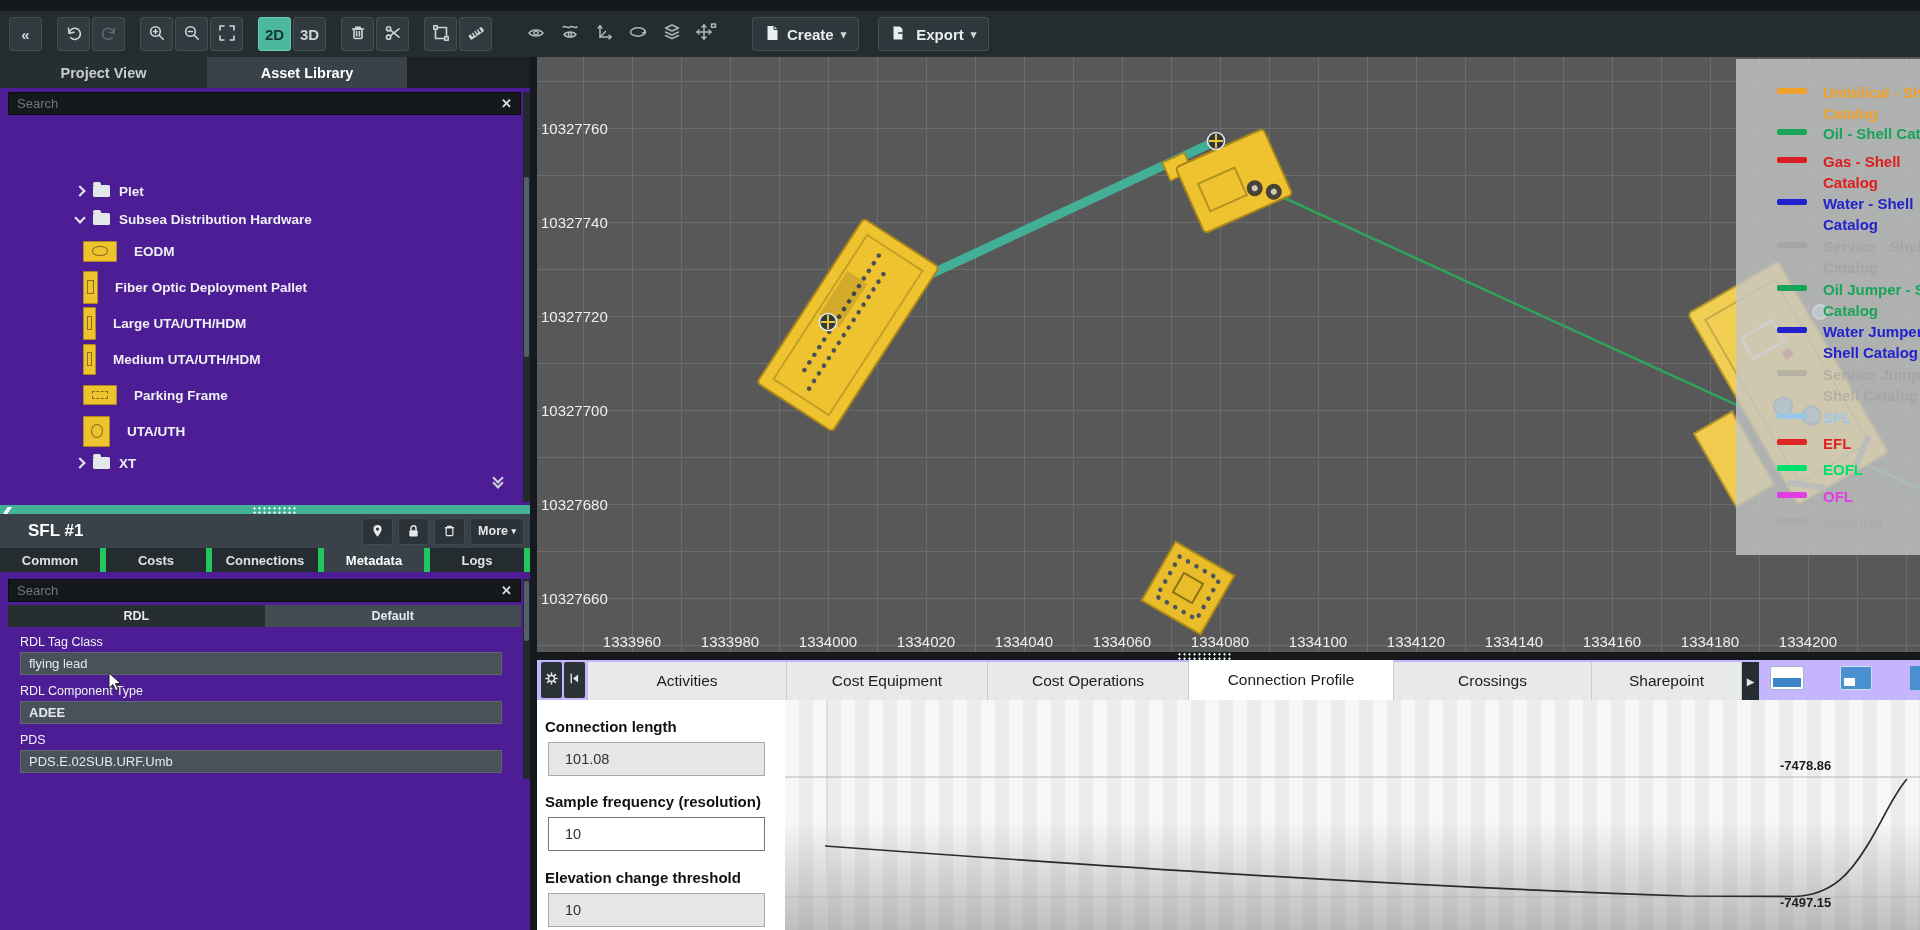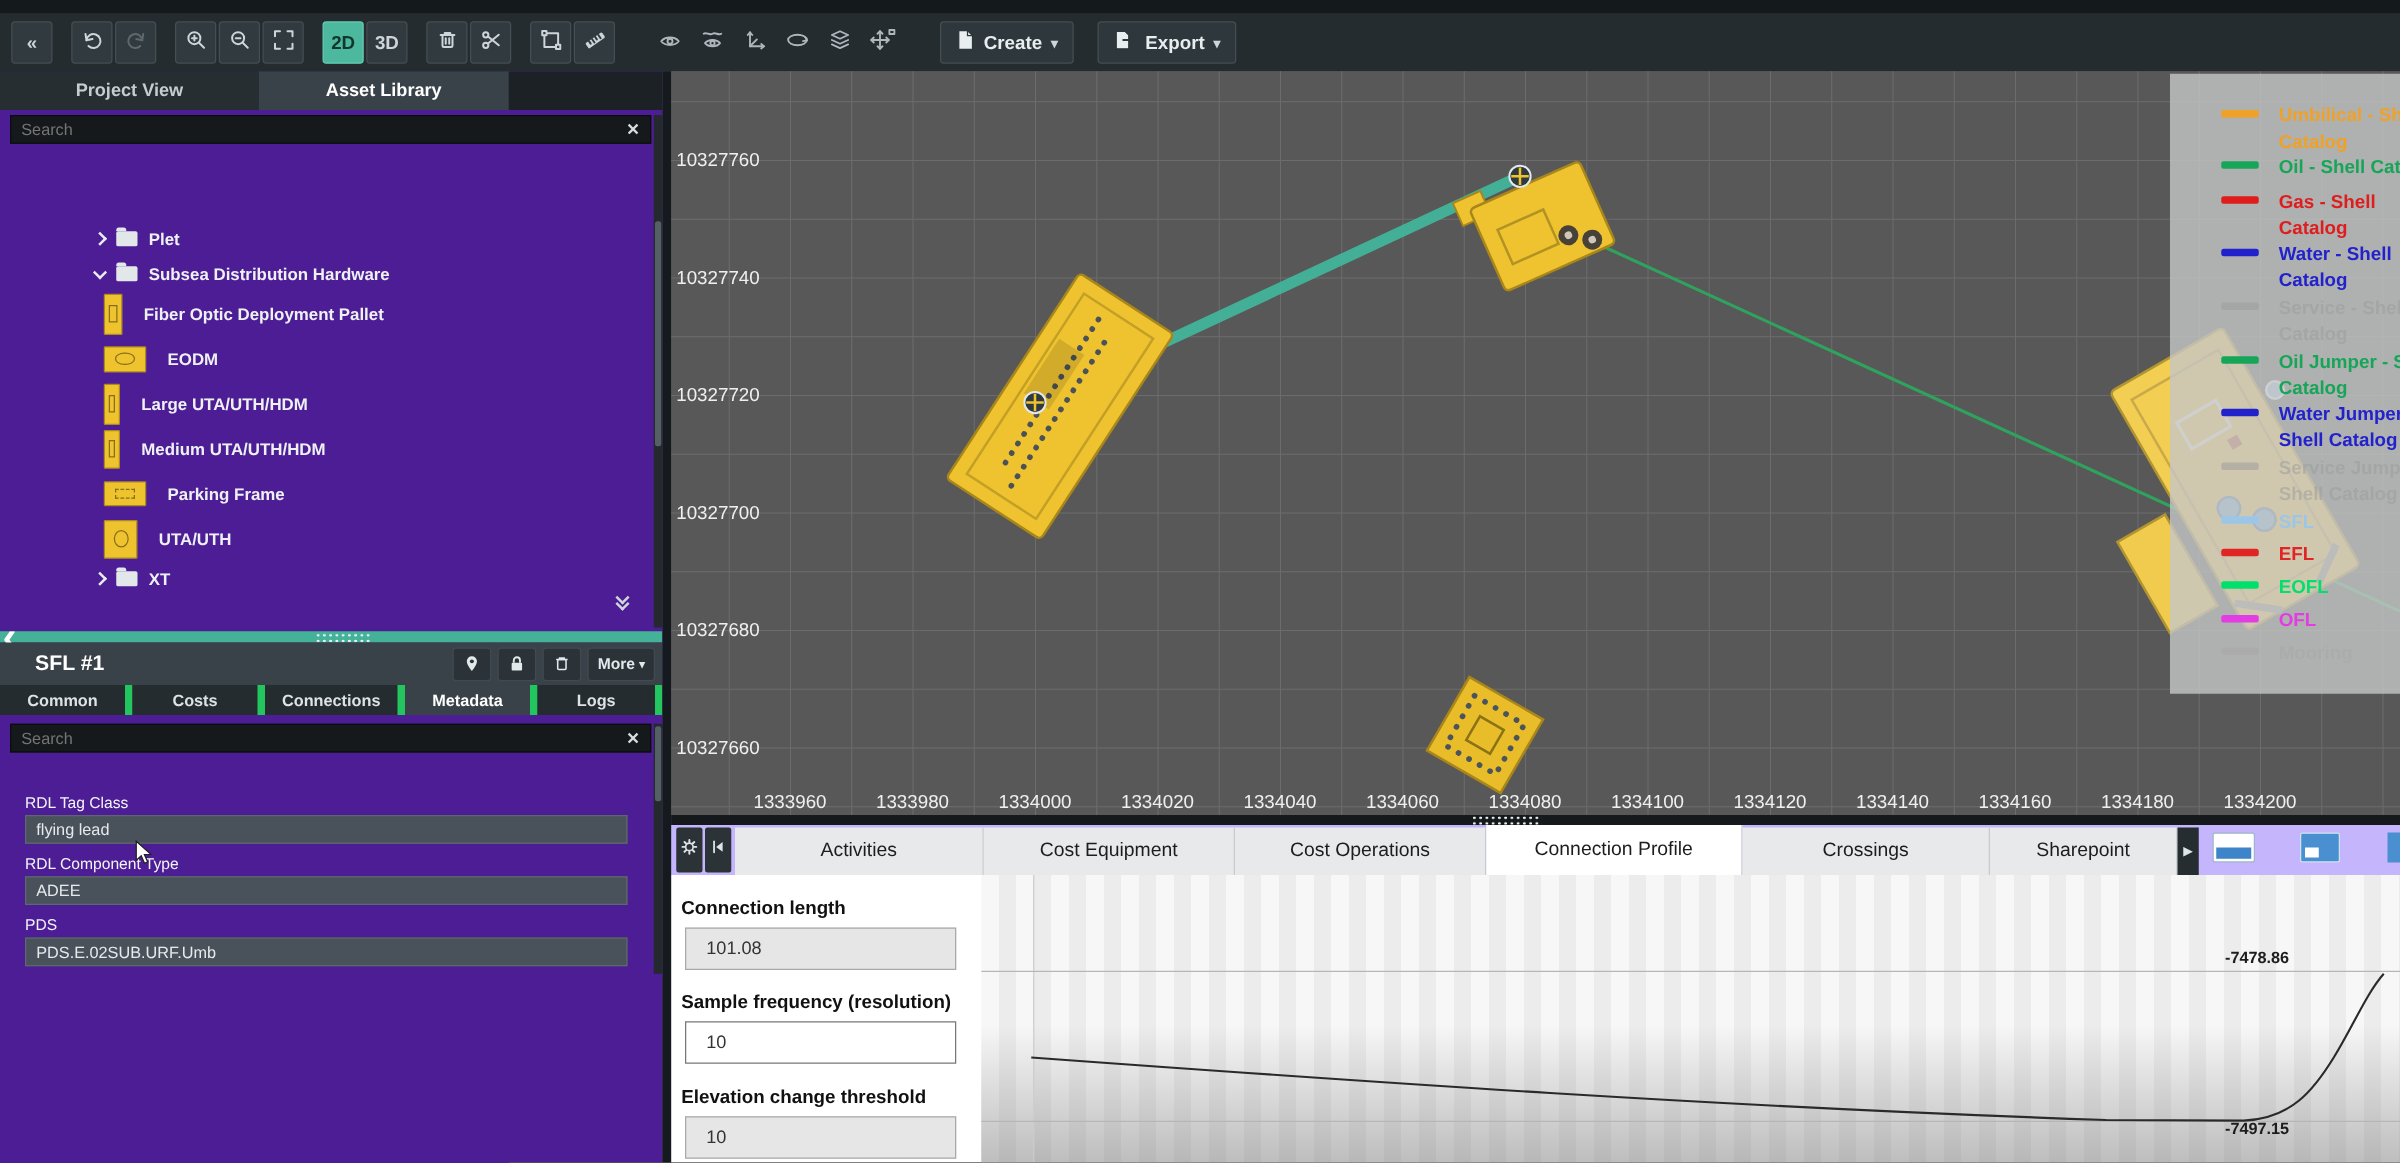--- a/index.html
+++ b/index.html
@@ -255,26 +255,26 @@
       <span class="chev"></span>
       <span class="fold"></span>
       <span>Plet</span>
     </div>
     <div class="trow lvl1">
       <span class="chev down"></span>
       <span class="fold"></span>
       <span>Subsea Distribution Hardware</span>
     </div>
     <div class="trow asset">
+      <span class="thumb round" style="width:34px;height:21px"></span>
+      <span class="lbl">EODM</span>
+    </div>
+    <div class="trow asset">
       <span class="thumb" style="width:15px;height:33px"></span>
       <span class="lbl">Fiber Optic Deployment Pallet</span>
-    </div>
-    <div class="trow asset">
-      <span class="thumb round" style="width:34px;height:21px"></span>
-      <span class="lbl">EODM</span>
     </div>
     <div class="trow asset">
       <span class="thumb" style="width:13px;height:33px"></span>
       <span class="lbl">Large UTA/UTH/HDM</span>
     </div>
     <div class="trow asset">
       <span class="thumb" style="width:13px;height:31px"></span>
       <span class="lbl">Medium UTA/UTH/HDM</span>
     </div>
     <div class="trow asset">
@@ -332,24 +332,28 @@
     <div class="ptab">Common</div>
     <div class="ptab">Costs</div>
     <div class="ptab" style="width:112px">Connections</div>
     <div class="ptab active">Metadata</div>
     <div class="ptab" style="flex:1">Logs</div>
   </div>
   <div class="searchbox" style="top:522px">
     <input placeholder="Search" style="">
     <span class="x">✕</span>
   </div>
+  <div id="subtabs">
+    <div class="stab active">RDL</div>
+    <div class="stab inactive">Default</div>
+  </div>
   <div class="flabel" style="top:578px">RDL Tag Class</div>
   <input class="pinput" style="top: 595px;" value="flying lead">
   <div class="flabel" style="top:627px">RDL Component Type</div>
-  <input class="pinput" style="top: 644px;" value="ADEE">
+  <input class="pinput" style="top: 644px; font-weight: bold;" value="ADEE">
   <div class="flabel" style="top:676px">PDS</div>
   <input class="pinput" style="top: 693px;" value="PDS.E.02SUB.URF.Umb">
   <div class="scrolltrack" style="top:522px;height:200px"></div>
   <div class="scrollthumb" style="top:524px;height:60px"></div>
 </div>
 <div class="abs" style="left:530px;top:57px;width:7px;height:873px;background:#141a1d"></div>
 
 <div id="cursor"><svg width="17" height="22" viewBox="0 0 17 22">
       <path d="M1 1l0 15.2 4-3.6 2.6 6 2.6-1.1-2.7-5.9 5.2-.1Z" fill="#fff" stroke="#222" stroke-width="1"></path>
     </svg></div>

